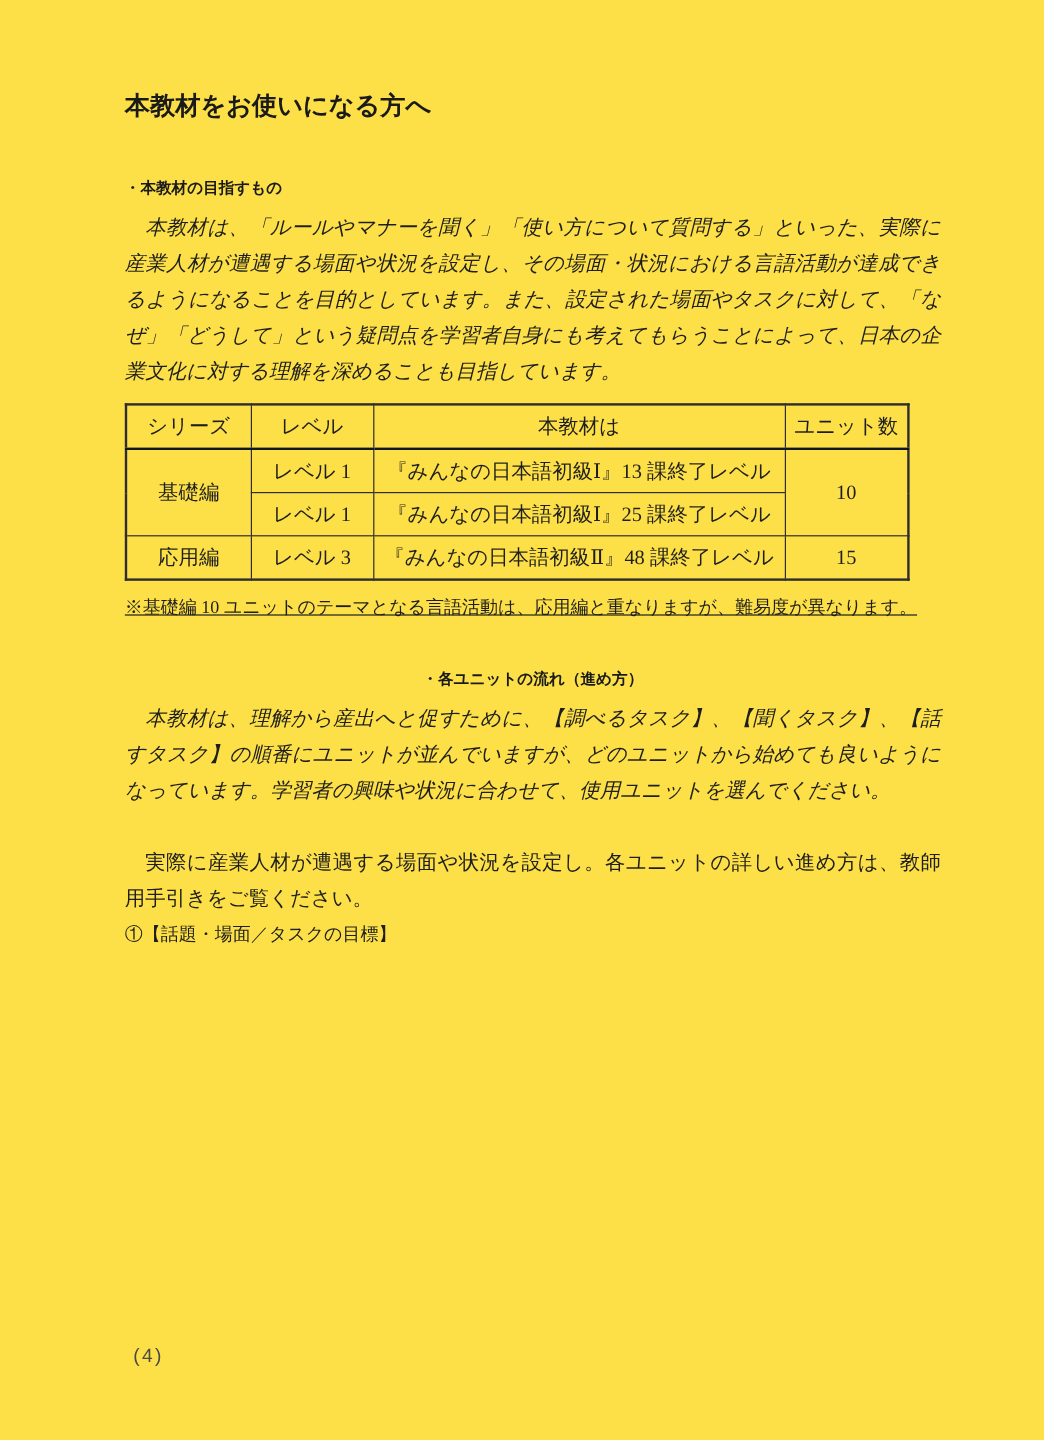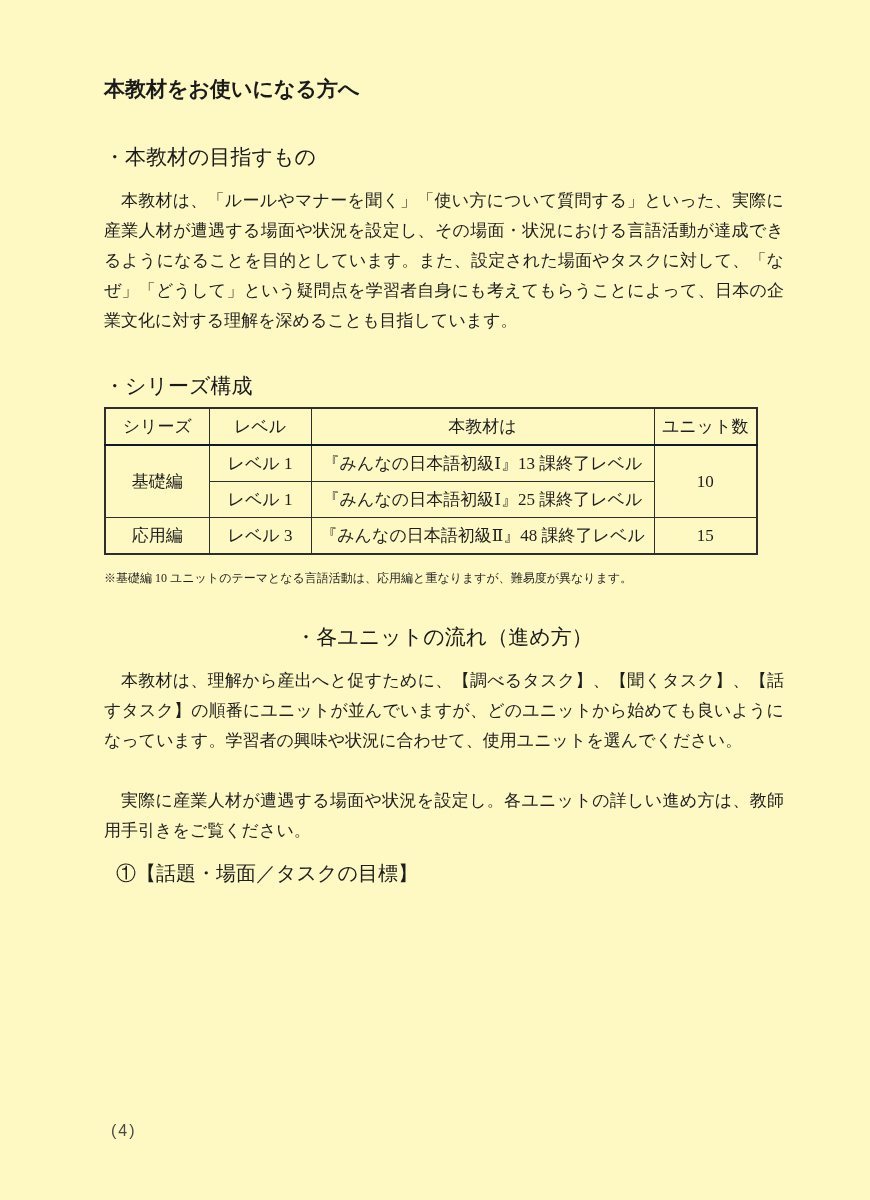--- a/index.html
+++ b/index.html
@@ -4,21 +4,21 @@
 <style>
   html, body {
     margin: 0;
     padding: 0;
     background: #ffffff;
   }
   .page {
     position: relative;
     width: 870px;
     height: 1200px;
-    background: #fef9c3;
+    background: #fde047;
     color: #1e1e1e;
     font-family: "Liberation Serif", "DejaVu Serif", serif;
     overflow: hidden;
   }
   .content {
     position: absolute;
     left: 104px;
     top: 0;
     width: 680px;
   }
@@ -26,47 +26,48 @@
     margin: 76px 0 0 0;
     font-family: "Liberation Sans", "DejaVu Sans", sans-serif;
     font-weight: 700;
     font-size: 21px;
     line-height: 26px;
     color: #1a1a1a;
   }
   .sec-heading {
     margin: 0;
     font-family: "Liberation Sans", "DejaVu Sans", sans-serif;
-    font-weight: 400;
-    font-size: 21px;
+    font-weight: 700;
+    font-size: 13px;
     line-height: 20px;
     color: #1a1a1a;
   }
   .sec-heading.s1 { margin-top: 45px; }
   .sec-heading.s2 { margin-top: 40px; }
   .sec-heading.s3 { margin-top: 34px; text-align: center; }
   p.body {
     margin: 5px 0 0 0;
     font-size: 17px;
     line-height: 30px;
     text-align: justify;
     text-indent: 1em;
   }
-  p.body.after-heading { margin-top: 19px; }
+  p.body.after-heading { margin-top: 8px; font-style: italic; }
   p.body.new-block { margin-top: 30px; }
   p.note {
     margin: 8px 0 0 0;
-    font-size: 12px;
+    font-size: 15px;
     line-height: 30px;
     text-align: justify;
     text-indent: 0;
+    text-decoration: underline;
   }
   p.step-label {
-    margin: 12px;
-    font-size: 20px;
+    margin: 0;
+    font-size: 15px;
     line-height: 30px;
     text-indent: 0;
   }
   p.step-body {
     margin: 0;
     font-size: 17px;
     line-height: 30px;
     text-align: justify;
     text-indent: 1em;
   }
@@ -108,21 +109,20 @@
 <body>
 
 <div class="page">
   <div class="content">
 
     <h1 class="doc-title">本教材をお使いになる方へ</h1>
 
     <h2 class="sec-heading s1">・本教材の目指すもの</h2>
     <p class="body after-heading">本教材は、「ルールやマナーを聞く」「使い方について質問する」といった、実際に産業人材が遭遇する場面や状況を設定し、その場面・状況における言語活動が達成できるようになることを目的としています。また、設定された場面やタスクに対して、「なぜ」「どうして」という疑問点を学習者自身にも考えてもらうことによって、日本の企業文化に対する理解を深めることも目指しています。</p>
 
-    <h2 class="sec-heading s2">・シリーズ構成</h2>
 
     <table class="series-table">
       <colgroup>
         <col class="c-series">
           <col class="c-level">
           <col class="c-target">
           <col class="c-units">
       </colgroup>
       <thead>
         <tr>

